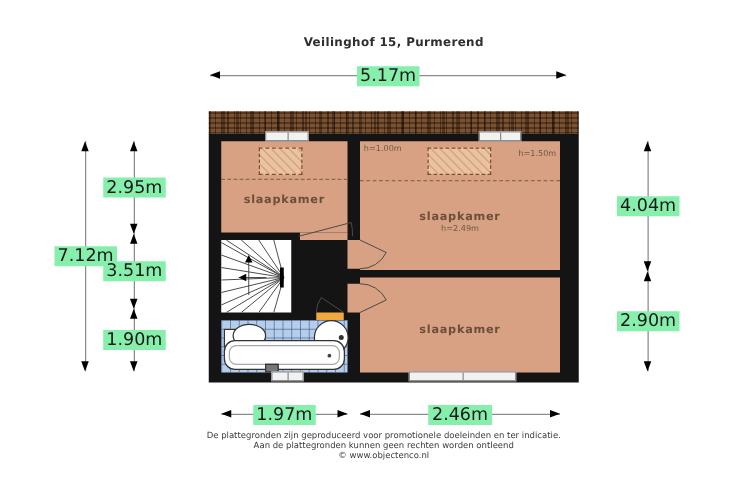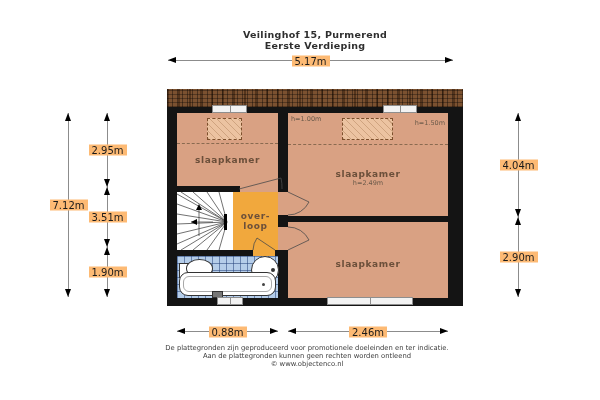--- a/index.html
+++ b/index.html
@@ -13,22 +13,22 @@
           font-size:6.8px;color:#3c3c3c;line-height:8px;}
 
   
   .vdim{position:absolute;width:1px;background:#8c8c8c;}
   .hdim{position:absolute;height:1px;background:#8c8c8c;}
   .au,.ad,.al,.ar{position:absolute;width:0;height:0;}
   .au{top:0;left:-3px;border-left:3px solid transparent;border-right:3px solid transparent;border-bottom:8px solid #000;}
   .ad{bottom:0;left:-3px;border-left:3px solid transparent;border-right:3px solid transparent;border-top:8px solid #000;}
   .al{left:0;top:-3px;border-top:3px solid transparent;border-bottom:3px solid transparent;border-right:8px solid #000;}
   .ar{right:0;top:-3px;border-top:3px solid transparent;border-bottom:3px solid transparent;border-left:8px solid #000;}
-  .dlab{position:absolute;top:50%;left:50%;transform:translate(-50%,-50%);background:#fdba74;
-        font-size:10px;color:#1a1a1a;padding:0 3px;white-space:nowrap;}
+  .dlab{position:absolute;top:50%;left:50%;transform:translate(-50%,-50%);background:#86efac;
+        font-size:14px;color:#1a1a1a;padding:0 3px;white-space:nowrap;}
 
   
   .plan{position:absolute;left:167px;top:89px;width:296px;height:217px;}
   .roof{position:absolute;left:0;top:0;width:296px;height:18px;background-color:#7b5130;
         background-image:
           repeating-linear-gradient(90deg,rgba(0,0,0,.38) 0 1px,transparent 1px 5px),
           repeating-linear-gradient(0deg,rgba(0,0,0,.32) 0 1px,transparent 1px 4px),
           repeating-linear-gradient(90deg,rgba(40,20,5,.45) 0 2px,transparent 2px 11px);}
   .body{position:absolute;left:0;top:18px;width:296px;height:199px;background:var(--wall,#141414);}
   .room{position:absolute;background:var(--room-fill,#d9a183);}
@@ -60,21 +60,20 @@
   .tub-drain{position:absolute;right:10px;top:10px;width:3px;height:3px;background:#444;border-radius:50%;}
   .tub-tap{position:absolute;left:32px;bottom:-3px;width:9px;height:5px;background:#777;border:1px solid #333;}
 </style>
 </head>
 <body>
 
 <div class="canvas">
 
   <div class="title">
     <div>Veilinghof 15, Purmerend</div>
-    <div>Eerste Verdieping</div>
   </div>
 
   <div class="hdim" style="left:168px;top:60px;width:285px;">
     <i class="al"></i>
     <i class="ar"></i>
     <span class="dlab">5.17m</span>
   </div>
 
   <div class="vdim" style="left:68px;top:113px;height:184px;">
     <i class="au"></i>
@@ -105,21 +104,21 @@
   </div>
   <div class="vdim" style="left:518px;top:217px;height:80px;text-align:right;">
     <i class="au"></i>
     <i class="ad"></i>
     <span class="dlab">2.90m</span>
   </div>
 
   <div class="hdim" style="left:177px;top:331px;width:101px;">
     <i class="al"></i>
     <i class="ar"></i>
-    <span class="dlab">0.88m</span>
+    <span class="dlab">1.97m</span>
   </div>
   <div class="hdim" style="left:288px;top:331px;width:160px;">
     <i class="al"></i>
     <i class="ar"></i>
     <span class="dlab">2.46m</span>
   </div>
 
   <div class="plan">
     <div class="roof"></div>
     <div class="body">
@@ -162,24 +161,20 @@
               <line x1="50" y1="30" x2="42" y2="58"></line>
             <line x1="36" y1="30" x2="14" y2="30"></line>
             <line x1="22" y1="44" x2="22" y2="16"></line>
           </g>
           <path d="M14 30 l6 -3 v6 z" fill="#000"></path>
           <path d="M22 12 l-3 6 h6 z" fill="#000"></path>
           <rect x="47" y="22" width="3" height="16" fill="#000"></rect>
         </svg>
       </div>
 
-      <div class="landing center" style="left:66px;top:85px;width:45px;height:58px;">
-        <span class="room-label">over-</span>
-        <span class="room-label">loop</span>
-      </div>
 
       <div class="bath" style="left:10px;top:149px;width:101px;height:42px;">
         <div>
           <div class="tank"></div>
           <div class="bowl"></div>
         </div>
         <div class="sink">
           <div class="sink-tap"></div>
         </div>
         <div class="tub">

